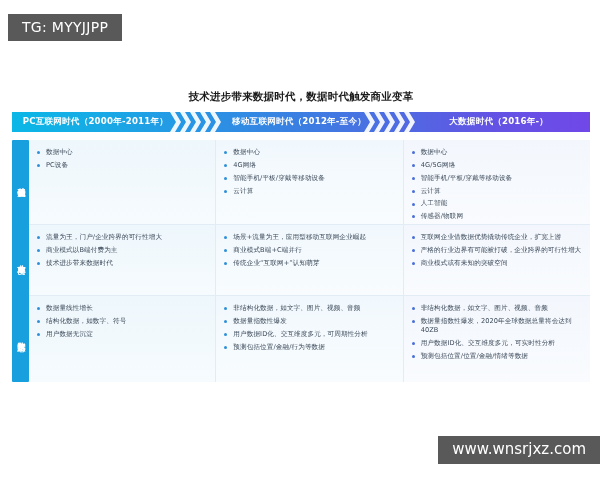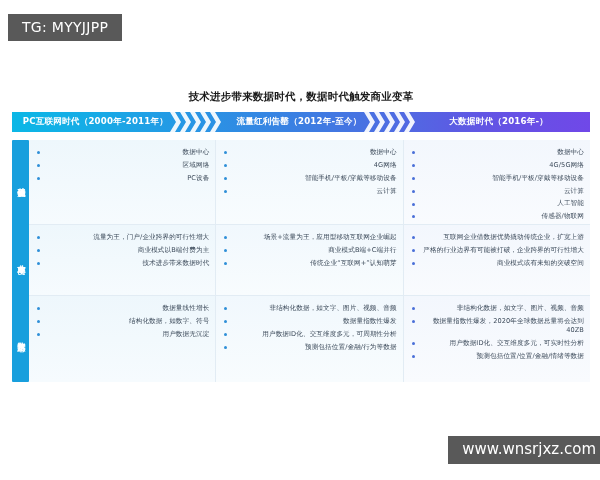--- a/index.html
+++ b/index.html
@@ -30,21 +30,21 @@
   }
 
   
   .site-badge {
     position: absolute;
     right: 0px;
     bottom: 16px;
     background: #595959;
     color: #ffffff;
     font-size: 15px;
-    padding: 6px 4px 7px 14px;
+    padding: 6px 14px 7px 14px;
     line-height: 1;
     white-space: nowrap;
   }
 
   
   .info {
     position: absolute;
     left: 12px;
     top: 88px;
     width: 578px;
@@ -163,21 +163,20 @@
   .grid-row.r1 { height: 84px; }
   .grid-row.r2 { height: 70px; }
   .grid-row.r3 { height: 86px; }
 
   .cell {
     flex: 1 1 0;
     padding: 8px 6px 6px 8px;
     box-sizing: border-box;
     border-right: 1px solid #e2ecf4;
     background: linear-gradient(180deg, #f1f8fd 0%, #f7fbfe 100%);
-    text-align: right;
   }
   .cell:last-child { border-right: none; }
   .cell.c1 { background: linear-gradient(180deg, #eef7fc 0%, #f6fbfe 100%); }
   .cell.c2 { background: linear-gradient(180deg, #f1f8fd 0%, #f8fcfe 100%); }
   .cell.c3 { background: linear-gradient(180deg, #f3f7fd 0%, #f9fbfe 100%); }
 
   ul.items {
     list-style: none;
     margin: 0;
     padding: 0;
@@ -212,21 +211,21 @@
 
   <div class="headline-row">
     <div class="headline">技术进步带来数据时代，数据时代触发商业变革</div>
   </div>
 
   <div class="bar">
     <div class="bar-seg seg1">
       <span class="bar-label">PC互联网时代（2000年-2011年）</span>
     </div>
     <div class="bar-seg seg2">
-      <span class="bar-label">流量红利告罄（2012年-至今）</span>
+      <span class="bar-label">移动互联网时代（2012年-至今）</span>
     </div>
     <div class="bar-seg seg3">
       <span class="bar-label">大数据时代（2016年-）</span>
     </div>
 
     <div class="chevrons chev1">
       <svg class="chevron" viewBox="0 0 11 26">
           <polygon points="0,3 6,13 0,23 5,23 11,13 5,3" fill="#ffffff" opacity="0.92"></polygon>
         </svg>
       <svg class="chevron" viewBox="0 0 11 26">
@@ -275,21 +274,20 @@
           <span>数据形态</span>
         </div>
     </div>
 
     <div class="grid">
 
       <div class="grid-row r1">
         <div class="cell c1">
           <ul class="items">
               <li>数据中心</li>
-              <li>区域网络</li>
               <li>PC设备</li>
             </ul>
         </div>
         <div class="cell c2">
           <ul class="items">
               <li>数据中心</li>
               <li>4G网络</li>
               <li>智能手机/平板/穿戴等移动设备</li>
               <li>云计算</li>
             </ul>

